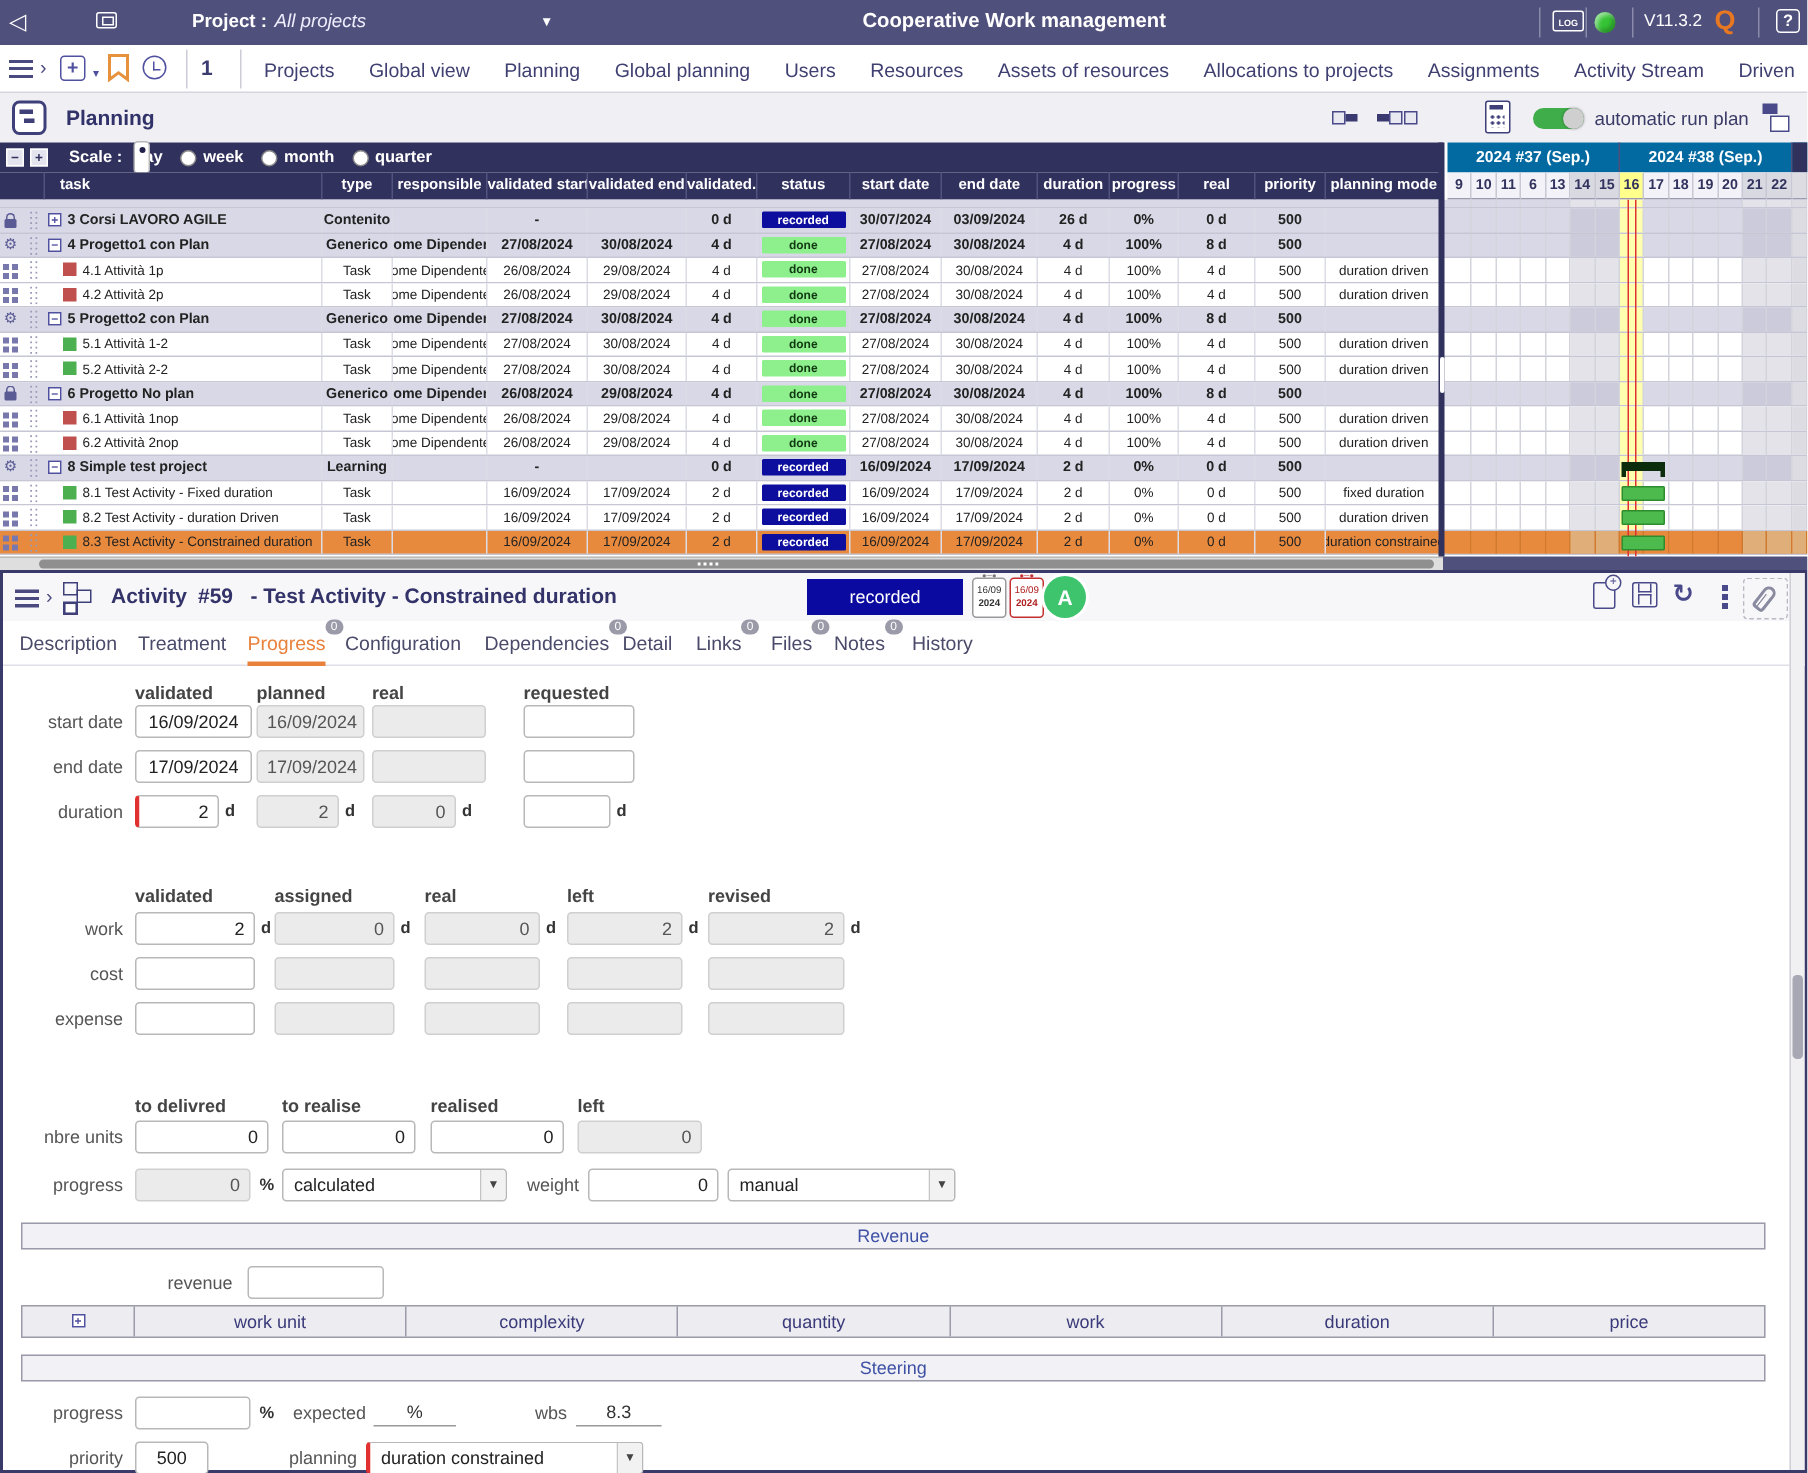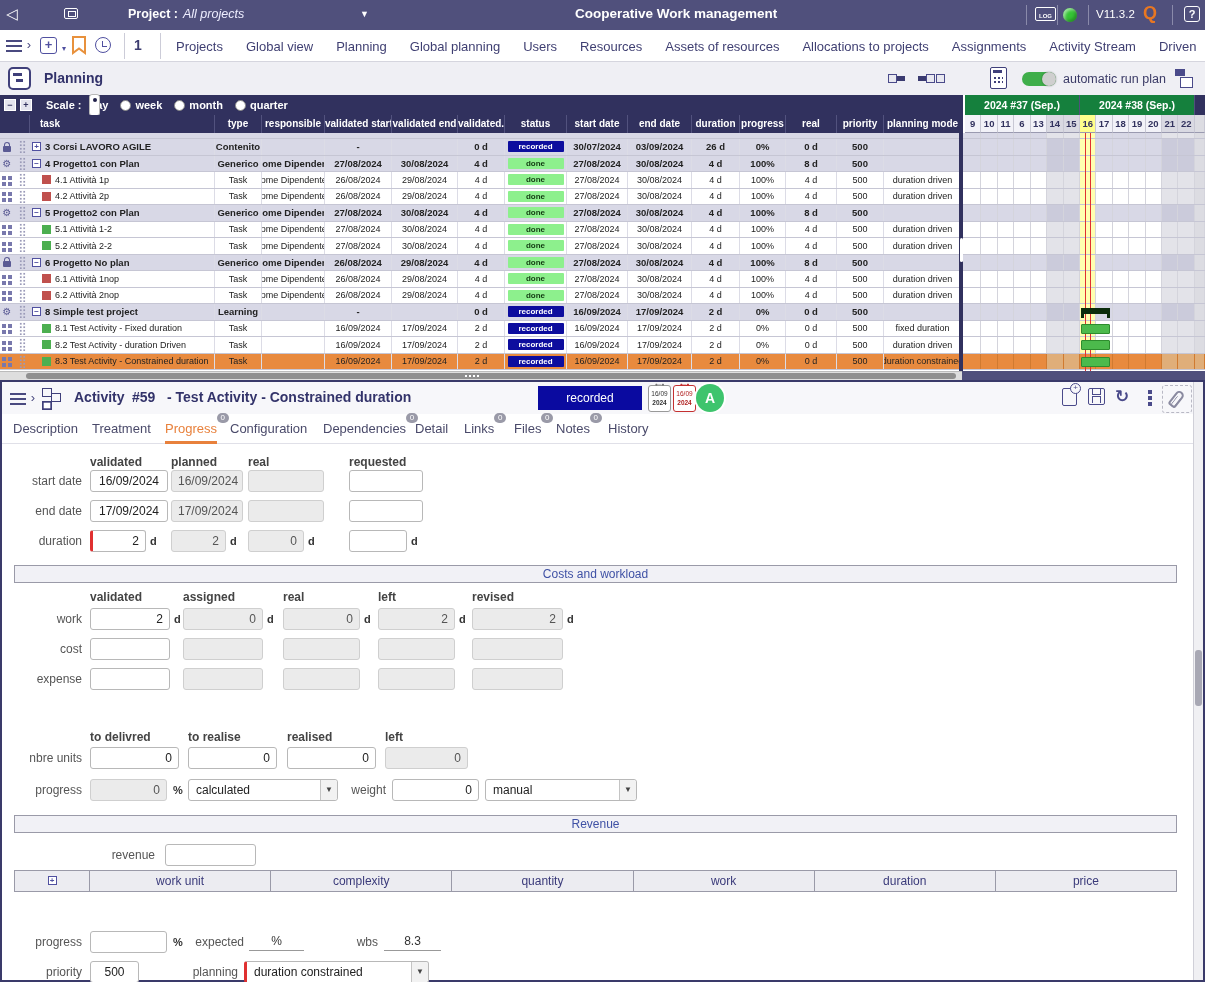--- a/index.html
+++ b/index.html
@@ -62,21 +62,21 @@
 .i-export:after { content:""; position:absolute; left:5px; top:8px; width:11px; height:9px; border:1.5px solid #4a4a8a; background:#fff; }
 
 
 #planning { position:absolute; left:0; top:95px; width:1205px; height:285px; }
 #scalebar { position:absolute; left:0; top:0; width:962px; height:20px; background:#31315e; color:#fff; display:flex; align-items:center; }
 .zbtn { width:12px; height:12px; background:#e4e4ee; border:1px solid #fff; color:#31315e; font-size:9px; line-height:10px; text-align:center; font-weight:bold; margin-left:4px; }
 #scalebar .slabel { font-weight:bold; font-size:11px; margin:0 8px 0 14px; }
 .radio { width:11px; height:11px; border-radius:50%; background:#fff; border:1px solid #888; position:relative; margin-right:4px; }
 .radio.sel:after { content:""; position:absolute; left:2.5px; top:2.5px; width:4px; height:4px; border-radius:50%; background:#20204a; }
 .ropt { display:flex; align-items:center; margin-right:12px; font-size:11px; font-weight:bold; }
-#weekhead { position:absolute; left:965px; top:0; width:240px; height:20px; background:#15803d; display:flex; }
+#weekhead { position:absolute; left:965px; top:0; width:240px; height:20px; background:#0369a1; display:flex; }
 .week { height:20px; color:#fff; font-weight:bold; font-size:10.5px; text-align:center; line-height:20px; border-right:1px solid #50507c; }
 #colhead { position:absolute; left:0; top:20px; width:962px; height:18px; background:#31315e; display:flex; }
 .hcell { height:18px; color:#fff; font-weight:bold; font-size:10px; line-height:18px; text-align:center; border-right:1px solid #52527e; overflow:hidden; white-space:nowrap; }
 .hcell.task { text-align:left; padding-left:10px; }
 #dayhead { position:absolute; left:965px; top:20px; width:240px; height:18px; display:flex; background:#f2f2f8; }
 .dcell { height:18px; font-size:9.5px; font-weight:bold; color:#32325e; text-align:center; line-height:18px; border-right:1px solid #c8c8d4; border-bottom:1px solid #9a9ab0; }
 .dcell.we { background:#d9d9e2; }
 .dcell.today { background:#ffff8c; }
 #rows { position:absolute; left:0; top:38px; width:1205px; height:238px; overflow:hidden; }
 .prow { display:flex; height:16.5px; border-bottom:1px solid #c6c6d4; background:#fff; position:relative; }
@@ -999,21 +999,20 @@
         <div class="fld ctr" style="left: 347px; top: 56px; width: 74px;"></div>
         <div class="flabel" style="left: 0px; top: 86px; width: 80px;">duration</div>
         <div class="fld req" style="left: 88px; top: 86px; width: 56px;">2</div>
         <div class="unit" style="left: 148px; top: 86px;">d</div>
         <div class="fld ro" style="left: 169px; top: 86px; width: 55px;">2</div>
         <div class="unit" style="left: 228px; top: 86px;">d</div>
         <div class="fld ro" style="left: 246px; top: 86px; width: 56px;">0</div>
         <div class="unit" style="left: 306px; top: 86px;">d</div>
         <div class="fld" style="left: 347px; top: 86px; width: 58px;"></div>
         <div class="unit" style="left: 409px; top: 86px;">d</div>
-        <div class="secbar" style="top: 121px;">Costs and workload</div>
         <div class="fhead" style="left: 88px; top: 146px;">validated</div>
         <div class="fhead" style="left: 181px; top: 146px;">assigned</div>
         <div class="fhead" style="left: 281px; top: 146px;">real</div>
         <div class="fhead" style="left: 376px; top: 146px;">left</div>
         <div class="fhead" style="left: 470px; top: 146px;">revised</div>
         <div class="flabel" style="left: 0px; top: 164px; width: 80px;">work</div>
         <div class="fld" style="left: 88px; top: 164px; width: 80px;">2</div>
         <div class="unit" style="left: 172px; top: 164px;">d</div>
         <div class="fld ro" style="left: 181px; top: 164px; width: 80px;">0</div>
         <div class="unit" style="left: 265px; top: 164px;">d</div>
@@ -1064,20 +1063,21 @@
           <div class="wucell" style="width: 75px;">
             <div class="wuplus">+</div>
           </div>
           <div class="wucell" style="flex: 1 1 0%; border-right: 1px solid rgb(154, 154, 168);">work unit</div>
           <div class="wucell" style="flex: 1 1 0%; border-right: 1px solid rgb(154, 154, 168);">complexity</div>
           <div class="wucell" style="flex: 1 1 0%; border-right: 1px solid rgb(154, 154, 168);">quantity</div>
           <div class="wucell" style="flex: 1 1 0%; border-right: 1px solid rgb(154, 154, 168);">work</div>
           <div class="wucell" style="flex: 1 1 0%; border-right: 1px solid rgb(154, 154, 168);">duration</div>
           <div class="wucell" style="flex: 1 1 0%; border-right: none;">price</div>
         </div>
+        <div class="secbar" style="top: 459px;">Steering</div>
         <div class="flabel" style="left: 0px; top: 487px; width: 80px;">progress</div>
         <div class="fld" style="left: 88px; top: 487px; width: 77px;"></div>
         <div class="unit" style="left: 171px; top: 487px;">%</div>
         <div class="flabel" style="left: 162px; top: 487px; width: 80px;">expected</div>
         <div class="uline" style="left: 247px; top: 487px; width: 55px;">%</div>
         <div class="flabel" style="left: 296px; top: 487px; width: 80px;">wbs</div>
         <div class="uline" style="left: 382px; top: 487px; width: 57px;">8.3</div>
         <div class="flabel" style="left: 0px; top: 517px; width: 80px;">priority</div>
         <div class="fld ctr" style="left: 88px; top: 517px; width: 49px;">500</div>
         <div class="flabel" style="left: 156px; top: 517px; width: 80px;">planning</div>

